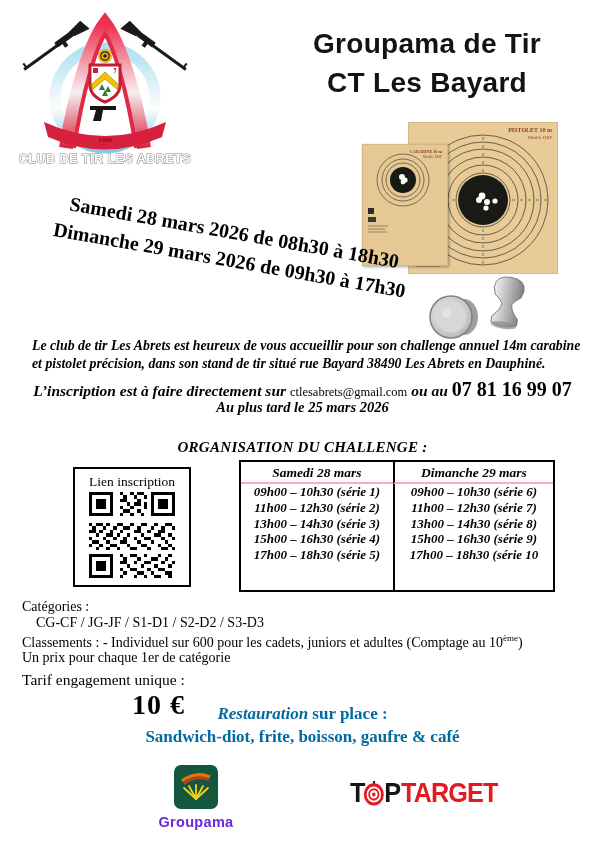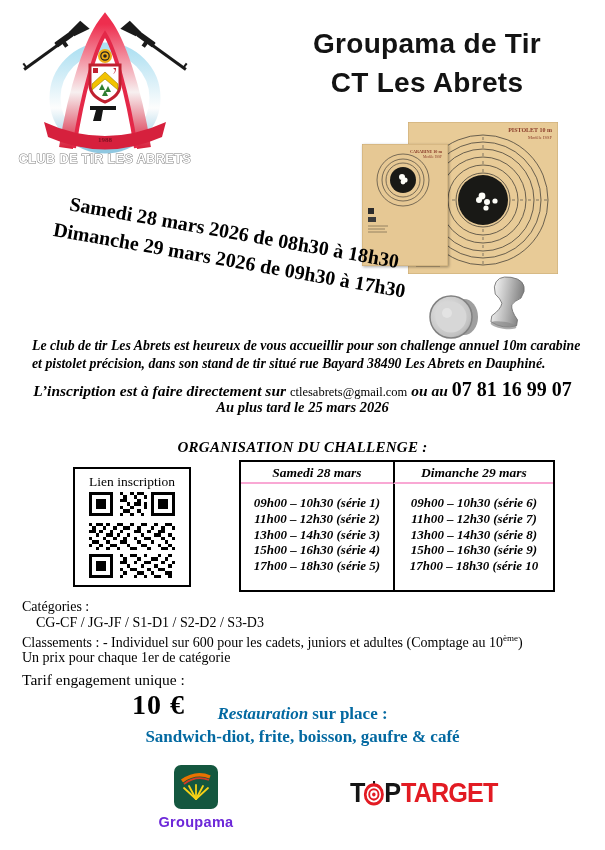--- a/index.html
+++ b/index.html
@@ -38,21 +38,21 @@
                font-weight:bold;font-style:italic;font-size:15px;letter-spacing:.3px;}
   .qr-box{position:absolute;left:73px;top:467px;width:114px;height:116px;
           border:2px solid #000;text-align:center;}
   .qr-label{font-size:13.5px;margin-top:5px;text-align:center;}
   .qr-box svg{width:86px;height:86px;margin-top:2px;}
 
   .sched{position:absolute;left:239px;top:460px;width:312px;height:128px;
          border:2px solid #000;display:grid;grid-template-columns:152px 1fr;grid-template-rows:22px 1fr;
          font-weight:bold;font-style:italic;}
   .sched-h{border-bottom:2px solid #f9a8d4;text-align:center;font-size:13.5px;line-height:21px;}
-  .sched-b{padding-top:11px;text-align:center;font-size:13px;line-height:15.8px;}
+  .sched-b{padding-top:0;text-align:center;font-size:13px;line-height:15.8px;}
   .col2{border-left:2px solid #000;}
 
   
   .details{position:absolute;left:22px;top:599px;width:565px;font-size:14px;line-height:15.8px;}
   .details .indent{padding-left:14px;}
   .details sup{font-size:9px;}
   .tarif{position:absolute;left:22px;top:671px;display:flex;align-items:flex-end;flex-direction:column;}
   .tarif-label{font-size:15.5px;}
   .tarif-value{font-size:28px;font-weight:bold;margin-left:40px;letter-spacing:1px;}
 
@@ -129,21 +129,21 @@
       <polygon points="88,90 91,84 94,90" fill="#2e7d32"></polygon>
     </g>
 
     <path d="M76,100 h26 v4 h-13 l-2,11 h-8 l3,-11 h-6 z" fill="#151515"></path>
 
     <text x="91" y="157" text-anchor="middle" font-family="Liberation Sans, sans-serif" font-size="12.5" font-weight="bold" fill="#ffffff" stroke="#7d7d7d" stroke-width="1" paint-order="stroke" letter-spacing="0.5">CLUB DE TIR LES ABRETS</text>
   </svg>
 
   <div class="title">
     <div>Groupama de Tir</div>
-    <div>CT Les Abrets</div>
+    <div>CT Les Bayard</div>
   </div>
 
   <svg class="big-target" viewBox="0 0 150 152">
     <rect width="150" height="152" fill="#E8CB97" stroke="#c7a873" stroke-width="1"></rect>
     <g fill="none" stroke="#47423a" stroke-width="0.8">
       <circle cx="75" cy="78" r="11"></circle>
         <circle cx="75" cy="78" r="19"></circle>
         <circle cx="75" cy="78" r="27"></circle>
       <circle cx="75" cy="78" r="35"></circle>
         <circle cx="75" cy="78" r="43"></circle>
@@ -219,21 +219,21 @@
     </g>
 
     <g>
       <ellipse cx="40" cy="42" rx="14" ry="18" fill="#9f9f9f"></ellipse>
       <circle cx="27" cy="42" r="21" fill="url(#rg)" stroke="#818181" stroke-width="1.5"></circle>
       <circle cx="27" cy="42" r="15.5" fill="#d7d7d7"></circle>
       <circle cx="23" cy="38" r="5" fill="#e6e6e6" opacity="0.8"></circle>
     </g>
   </svg>
 
-  <div class="intro">Le club de tir Les Abrets est heureux de vous accueillir pour son challenge annuel 10m carabine et pistolet précision, dans son stand de tir situé rue Bayard 38490 Les Abrets en Dauphiné.</div>
+  <div class="intro">Le club de tir Les Abrets est heureux de vous accueillir pour son challenge annuel 14m carabine et pistolet précision, dans son stand de tir situé rue Bayard 38490 Les Abrets en Dauphiné.</div>
 
   <div class="inscription"><span>L’inscription est à faire directement sur </span><span class="email">ctlesabrets@gmail.com</span><span> ou au </span><span class="phone">07 81 16 99 07</span></div>
   <div class="deadline">Au plus tard le 25 mars 2026</div>
 
   <div class="org-heading">ORGANISATION DU CHALLENGE :</div>
 
   <div class="qr-box">
     <div class="qr-label">Lien inscription</div>
     <svg viewBox="0 0 25 25" shape-rendering="crispEdges">
       <rect width="25" height="25" fill="#fff"></rect>

